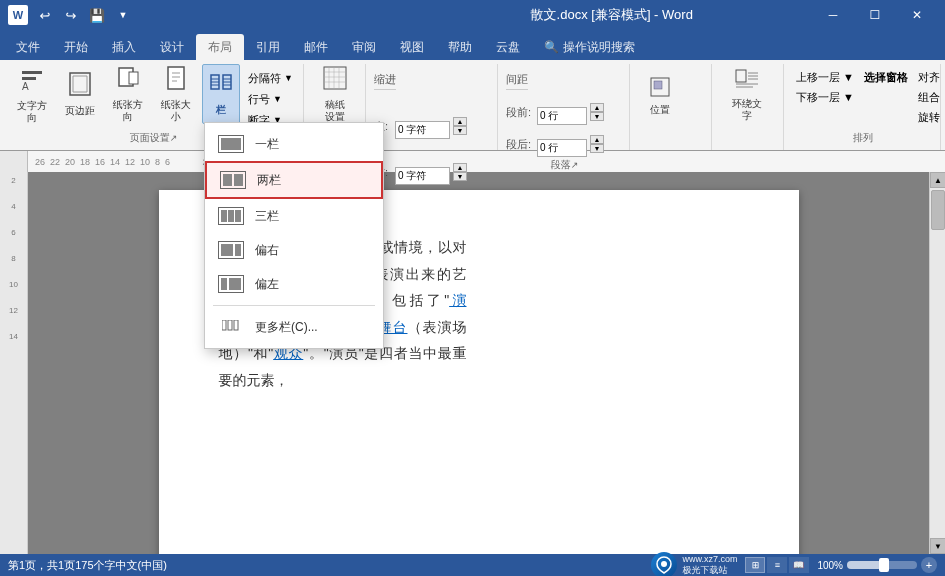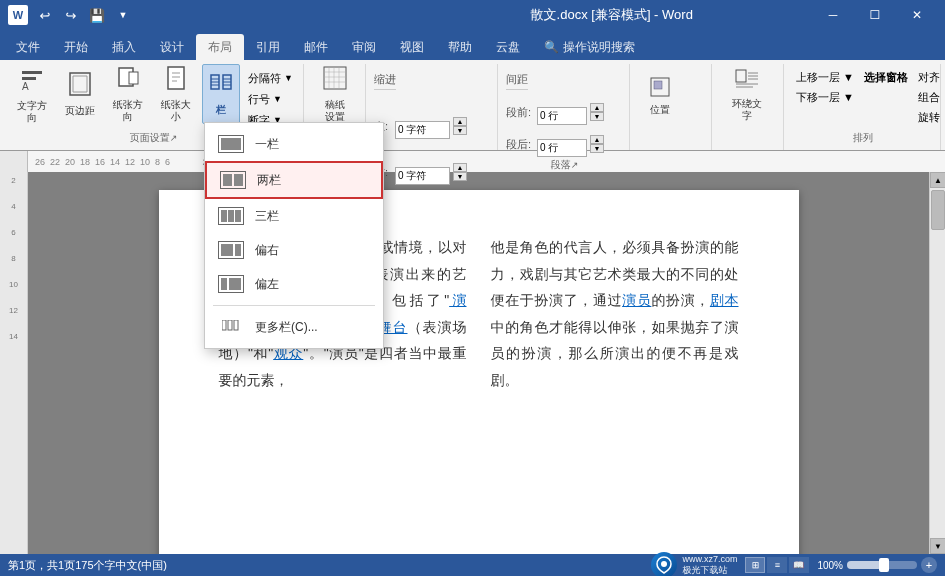--- a/index.html
+++ b/index.html
@@ -718,23 +718,20 @@
     </div>
 
     <div style="flex:1; background:#808080; display:flex; justify-content:center; padding-top:18px; overflow:auto;">
 
       <div style="background:white; width:640px; min-height:400px; box-shadow:0 2px 8px rgba(0,0,0,0.35); padding:44px 60px;">
 
         <div style="display:grid; grid-template-columns:1fr 1fr; gap:24px;">
           <div style="font-size:14px; line-height:1.9; color:#333; text-align:justify;">
             戏剧是由演员将某个故事或情境，以对话、歌唱或动作等方式表演出来的艺术。戏剧有四个元素，包括了"<span class="link-text">演员</span>"、"<span class="link-text">故事</span>（情境）"、"<span class="link-text">舞台</span>（表演场地）"和"<span class="link-text">观众</span>"。"演员"是四者当中最重要的元素，
           </div>
-          <div style="font-size:14px; line-height:1.9; color:#333; text-align:justify;">
-            他是角色的代言人，必须具备扮演的能力，戏剧与其它艺术类最大的不同的处便在于扮演了，通过<span class="link-text">演员</span>的扮演，<span class="link-text">剧本</span>中的角色才能得以伸张，如果抛弃了演员的扮演，那么所演出的便不再是戏剧。
-          </div>
         </div>
       </div>
     </div>
 
     <div style="width:16px; background:#e0e0e0; border-left:1px solid #ccc; display:flex; flex-direction:column;">
       <div style="width:16px; height:16px; background:#c0c0c0; border:1px solid #aaa; display:flex; align-items:center; justify-content:center; font-size:8px; cursor:pointer;">▲</div>
       <div style="flex:1; background:#e8e8e8;">
         <div style="width:14px; height:40px; background:#bbb; border:1px solid #aaa; margin:2px auto; border-radius:2px; cursor:pointer;"></div>
       </div>
       <div style="width:16px; height:16px; background:#c0c0c0; border:1px solid #aaa; display:flex; align-items:center; justify-content:center; font-size:8px; cursor:pointer;">▼</div>

